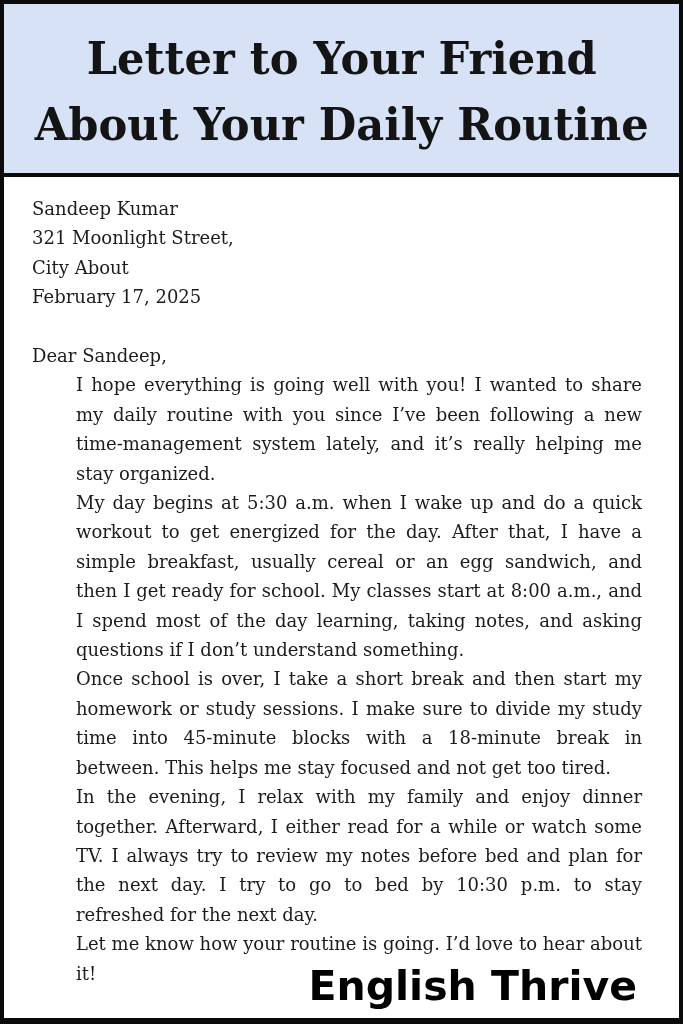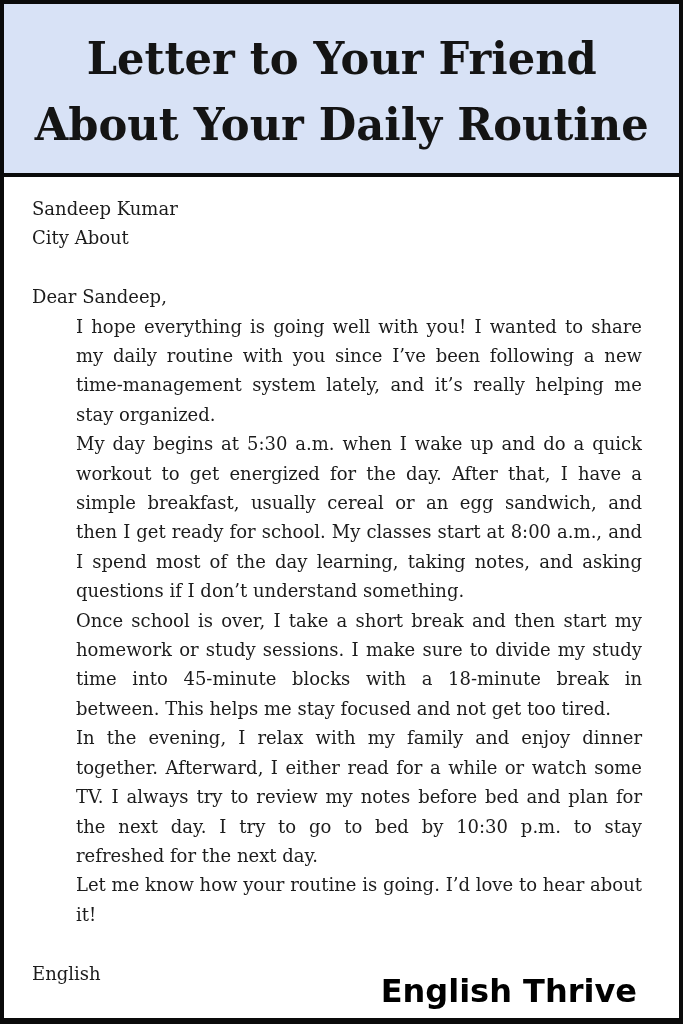--- a/index.html
+++ b/index.html
@@ -56,39 +56,41 @@
   .para {
     text-align: justify;
     margin-left: 44px;
   }
   .brand {
     position: absolute;
     right: 42px;
     bottom: 8px;
     font-family: "DejaVu Sans", sans-serif;
     font-weight: 700;
-    font-size: 32px;
+    font-size: 41px;
     letter-spacing: 0px;
     color: #000000;
     white-space: nowrap;
   }
 </style>
 </head>
 <body>
 
 <div class="page">
 
   <div class="header">
     <div class="title-line">Letter to Your Friend</div>
     <div class="title-line">About Your Daily Routine</div>
   </div>
 
   <div class="content">
     <div class="address-line">Sandeep Kumar</div>
+    <div class="address-line">321 Moonlight Street,</div>
     <div class="address-line">City About</div>
+    <div class="address-line">February 17, 2025</div>
 
     <div class="gap-line"></div>
 
     <div class="salutation-line">Dear Sandeep,</div>
 
     <div class="para">I hope everything is going well with you! I wanted to share my daily routine with you since I’ve been following a new time-management system lately, and it’s really helping me stay organized.</div>
     <div class="para">My day begins at 5:30 a.m. when I wake up and do a quick workout to get energized for the day. After that, I have a simple breakfast, usually cereal or an egg sandwich, and then I get ready for school. My classes start at 8:00 a.m., and I spend most of the day learning, taking notes, and asking questions if I don’t understand something.</div>
     <div class="para">Once school is over, I take a short break and then start my homework or study sessions. I make sure to divide my study time into 45-minute blocks with a 18-minute break in between. This helps me stay focused and not get too tired.</div>
     <div class="para">In the evening, I relax with my family and enjoy dinner together. Afterward, I either read for a while or watch some TV. I always try to review my notes before bed and plan for the next day. I try to go to bed by 10:30 p.m. to stay refreshed for the next day.</div>
     <div class="para">Let me know how your routine is going. I’d love to hear about it!</div>

